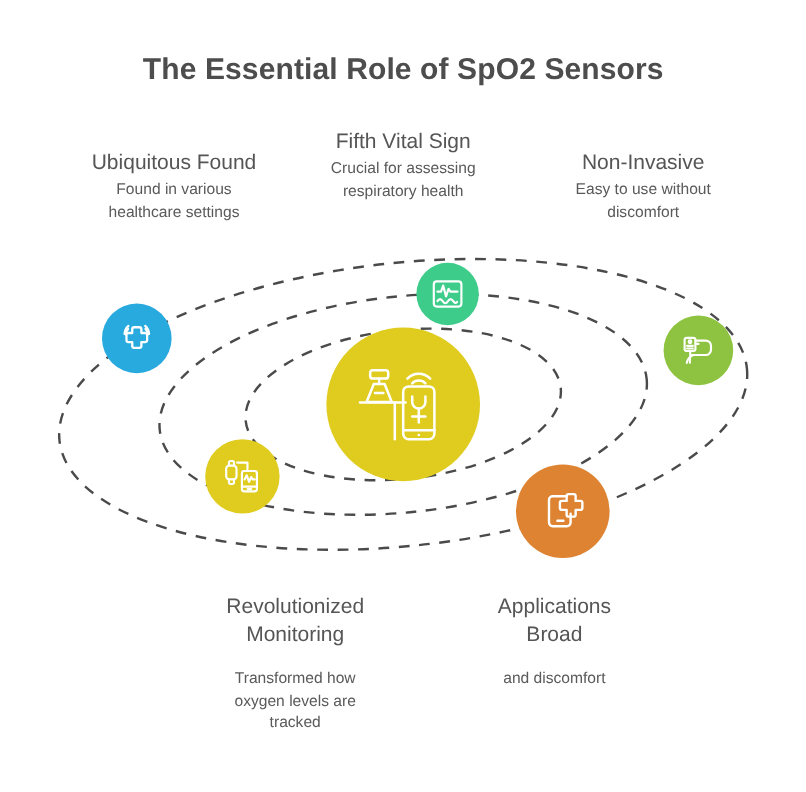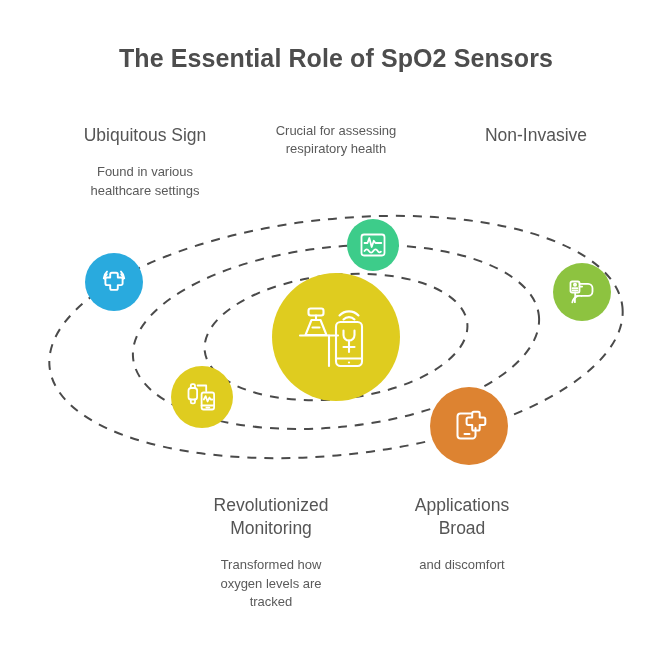--- a/index.html
+++ b/index.html
@@ -43,27 +43,27 @@
   .label-heading {
     font-size: 17.5px;
     color: #555555;
     line-height: 1.32;
     font-weight: normal;
   }
   .label-sub {
     font-size: 13px;
     color: #5a5a5a;
     line-height: 1.42;
-    margin-top: 16px;
+    margin-top: 2px;
   }
 
   .lb-ubiquitous { left: 38px;  top: 124px; width: 214px; }
   .lb-fifth      { left: 228px; top: 106px; width: 216px; }
   .lb-noninv     { left: 430px; top: 124px; width: 212px; }
-  .lb-revolution { left: 157px; top: 494px; width: 228px; }
+  .lb-revolution { left: 132px; top: 494px; width: 228px; }
   .lb-broad      { left: 348px; top: 494px; width: 228px; }
 
   .lb-revolution .label-sub,
   .lb-broad .label-sub { margin-top: 16px; }
 
   
   .orbits {
     position: absolute;
     left: 0;
     top: 0;
@@ -201,36 +201,41 @@
 
         <path d="M26 10.5 h-11.5 a3 3 0 0 0 -3 3 v19 a3 3 0 0 0 3 3 h12 a3 3 0 0 0 3 -3 v-7.5"></path>
         <line x1="18.5" y1="31" x2="23.5" y2="31"></line>
 
         <path d="M26.2 14.4 v-4 a1.6 1.6 0 0 1 1.6 -1.6 h4.3 a1.6 1.6 0 0 1 1.6 1.6 v4 h4 a1.6 1.6 0 0 1 1.6 1.6 v4.3 a1.6 1.6 0 0 1 -1.6 1.6 h-4 v4 a1.6 1.6 0 0 1 -1.6 1.6 h-4.3 a1.6 1.6 0 0 1 -1.6 -1.6 v-4 h-4 a1.6 1.6 0 0 1 -1.6 -1.6 v-4.3 a1.6 1.6 0 0 1 1.6 -1.6 z"></path>
       </g>
     </svg>
   </div>
 
   <div class="label-block lb-ubiquitous">
-    <div class="label-heading">Ubiquitous Sign</div>
+    <div class="label-heading">Ubiquitous Found</div>
     <div class="label-sub">
       <div>Found in various</div>
       <div>healthcare settings</div>
     </div>
   </div>
 
   <div class="label-block lb-fifth">
+    <div class="label-heading">Fifth Vital Sign</div>
     <div class="label-sub">
       <div>Crucial for assessing</div>
       <div>respiratory health</div>
     </div>
   </div>
 
   <div class="label-block lb-noninv">
     <div class="label-heading">Non-Invasive</div>
+    <div class="label-sub">
+      <div>Easy to use without</div>
+      <div>discomfort</div>
+    </div>
   </div>
 
   <div class="label-block lb-revolution">
     <div class="label-heading">
       <div>Revolutionized</div>
       <div>Monitoring</div>
     </div>
     <div class="label-sub">
       <div>Transformed how</div>
       <div>oxygen levels are</div>

